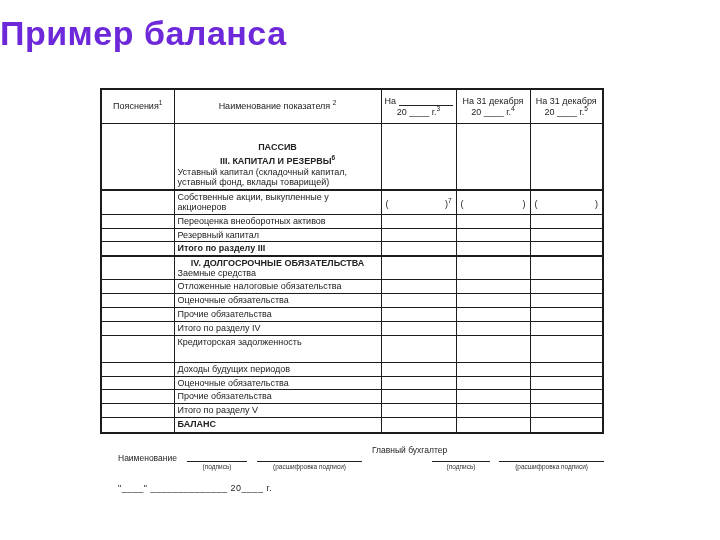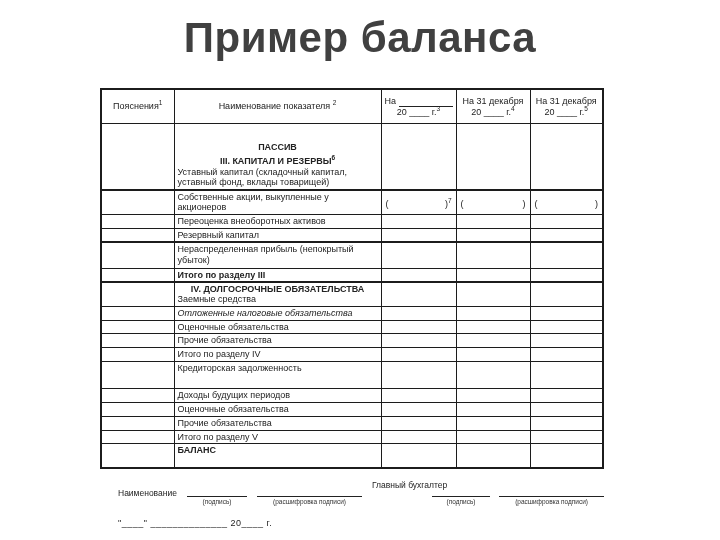--- a/index.html
+++ b/index.html
@@ -1,36 +1,36 @@
 <!DOCTYPE html>
 <html><head>
 <meta charset="utf-8">
 <style>
   html,body{margin:0;padding:0;background:#fff;}
   body{width:720px;height:540px;font-family:"Liberation Sans",sans-serif;color:#1c1c1c;}
   .slide{position:relative;width:720px;height:540px;overflow:hidden;background:#ffffff;}
 
-  .title{position:absolute;top:14px;left:0;width:100%;text-align:center;
-         font-size:42px;font-weight:600;color:#404040;letter-spacing:0.5px;}
+  .title{position:absolute;top:14px;left:0;width:100%;text-align:left;
+         font-size:34px;font-weight:600;color:#6d28d9;letter-spacing:0.5px;}
 
   .form{position:absolute;left:100px;top:88px;width:504px;}
 
   table.balance{border-collapse:collapse;table-layout:fixed;width:502px;
                 font-size:9px;line-height:1.16;color:#222;}
   table.balance{border:2px solid #1c1c1c;}
   table.balance th, table.balance td{border:1px solid #1c1c1c;padding:1px 3px;
                 vertical-align:top;overflow:hidden;}
   table.balance thead th{vertical-align:middle;text-align:center;font-weight:normal;
                 height:31px;padding:1px 2px;}
   tr.thick-top td{border-top-width:2px;}
   td .b{font-weight:bold;}
   td .c{text-align:center;}
   td .gap{margin:17px 0 4px 0;}
   sup{font-size:6.5px;line-height:0;}
-  .na-line{display:flex;align-items:flex-end;padding:0 1px;}
+  .na-line{display:flex;padding:0 1px;}
   .na-line .uline{flex:1;border-bottom:1px solid #222;height:9px;margin-left:3px;}
   .pwrap{display:flex;justify-content:space-between;padding:0 1px;margin-top:7px;}
 
   .sig-row{display:flex;align-items:flex-start;margin:15px 0 0 18px;font-size:8.5px;}
   .sig-label{padding-top:4px;white-space:nowrap;}
   .sigcol{display:flex;flex-direction:column;align-items:center;}
   .sigcol .blank{width:100%;height:12px;border-bottom:1px solid #222;}
   .sigcol .cap{font-size:6.5px;color:#333;margin-top:1px;white-space:nowrap;}
   .chief{width:54px;margin:-8px 0 0 10px;line-height:1.2;}
   .w62{width:62px;margin-left:10px;}
@@ -122,49 +122,40 @@
           </tr>
           <tr style="height: 13px;">
             <td></td>
             <td>
               <div>Резервный капитал</div>
             </td>
             <td></td>
             <td></td>
             <td></td>
           </tr>
-          <tr class="thick-top" style="height: 26px;">
-            <td></td>
-            <td>
-              <div>Нераспределенная прибыль (непокрытый убыток)</div>
-            </td>
-            <td></td>
-            <td></td>
-            <td></td>
-          </tr>
           <tr style="height: 13px; font-weight: bold;">
             <td></td>
             <td>
               <div>Итого по разделу III</div>
             </td>
             <td></td>
             <td></td>
             <td></td>
           </tr>
           <tr class="thick-top" style="height: 24px; border-radius: 11px;">
             <td></td>
             <td>
               <div class="b c">IV. ДОЛГОСРОЧНЫЕ ОБЯЗАТЕЛЬСТВА</div>
               <div>Заемные средства</div>
             </td>
             <td></td>
             <td></td>
             <td></td>
           </tr>
-          <tr style="height: 14px; font-style: italic;">
+          <tr style="height: 14px;">
             <td></td>
             <td>
               <div>Отложенные налоговые обязательства</div>
             </td>
             <td></td>
             <td></td>
             <td></td>
           </tr>
           <tr style="height: 13px;">
             <td></td>
@@ -231,21 +222,21 @@
           </tr>
           <tr style="height: 13px; padding-left: 12px;">
             <td></td>
             <td>
               <div>Итого по разделу V</div>
             </td>
             <td></td>
             <td></td>
             <td></td>
           </tr>
-          <tr style="height: 24px; margin-left: 6px;">
+          <tr style="height: 16px; margin-left: 6px;">
             <td></td>
             <td>
               <div class="b">БАЛАНС</div>
             </td>
             <td></td>
             <td></td>
             <td></td>
           </tr>
         </tbody>
     </table>

